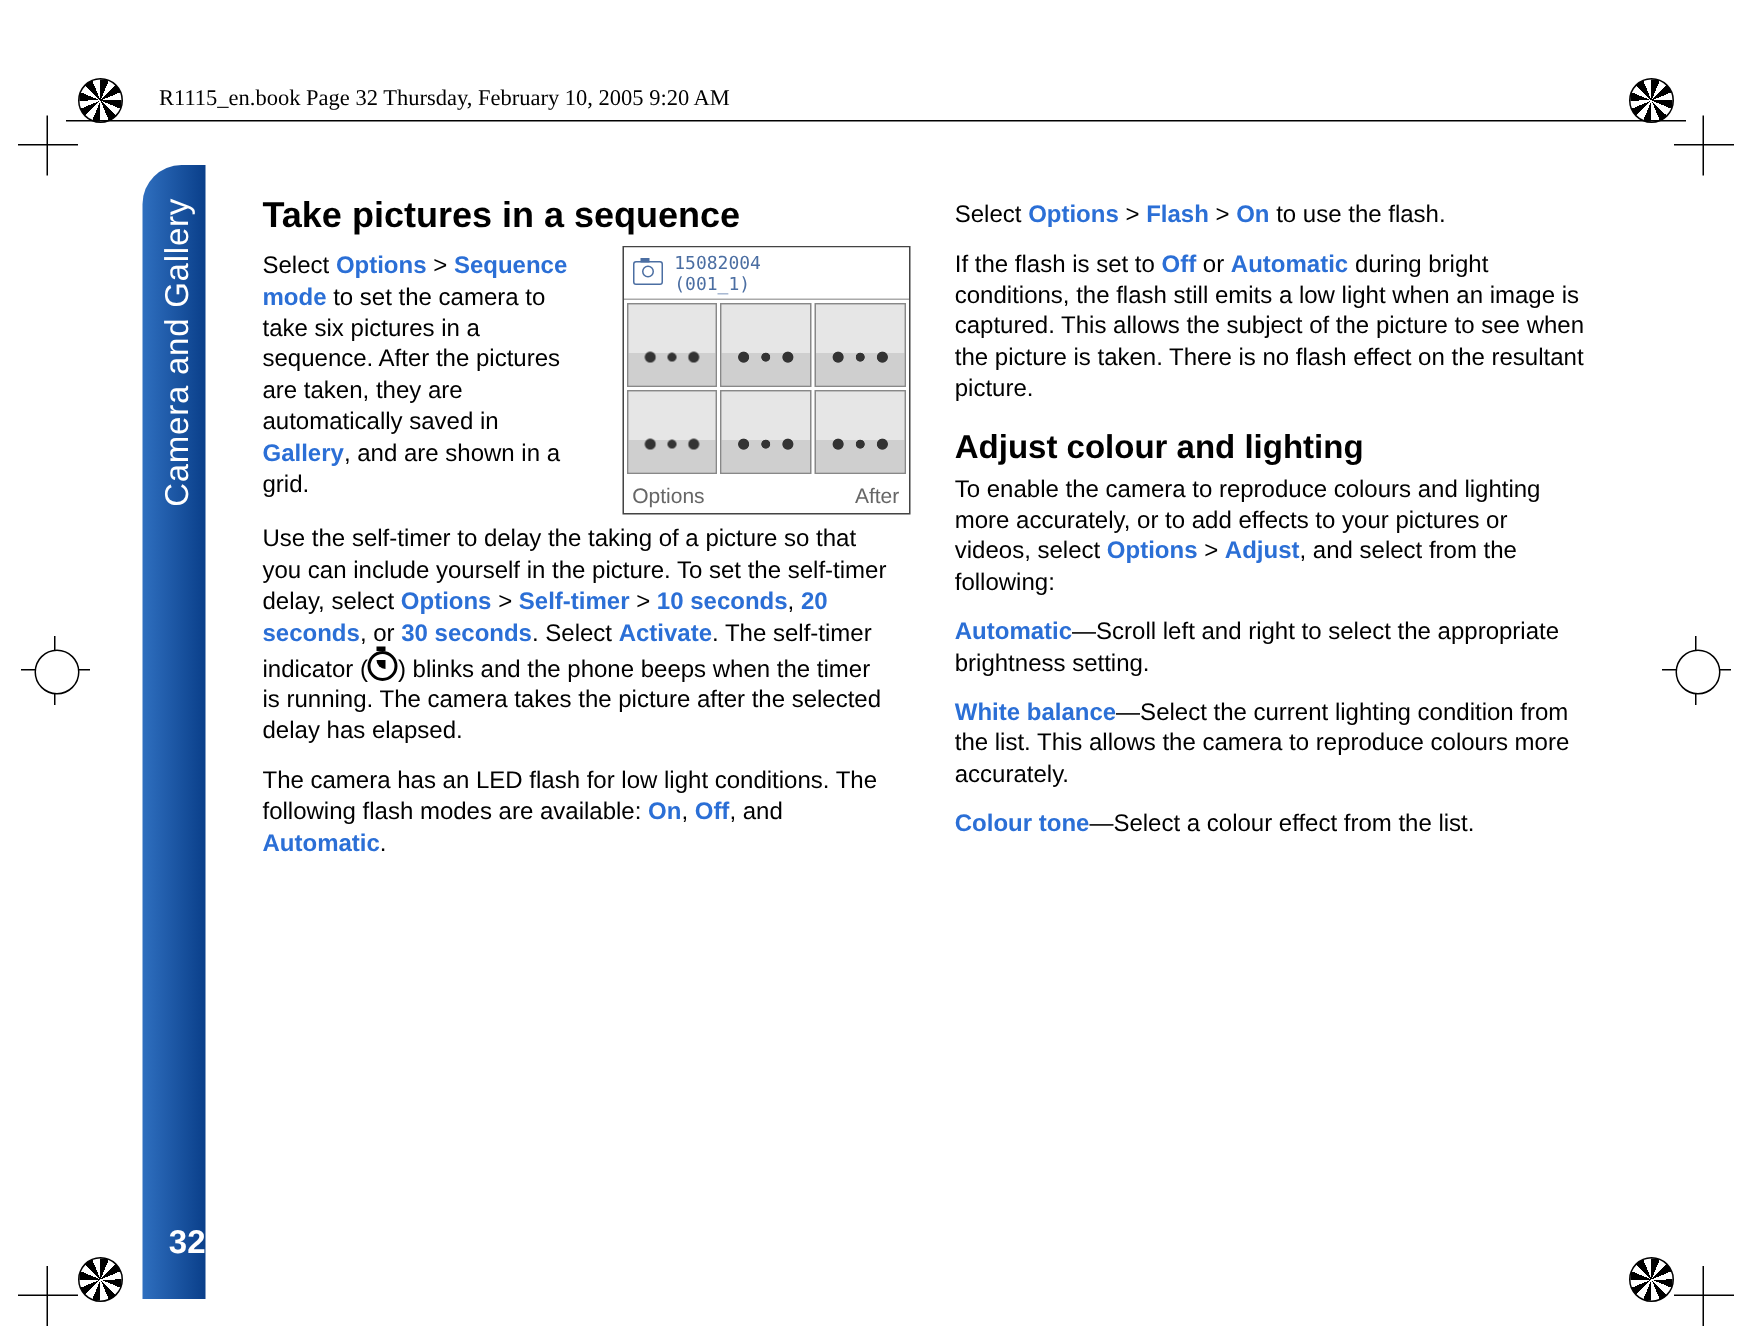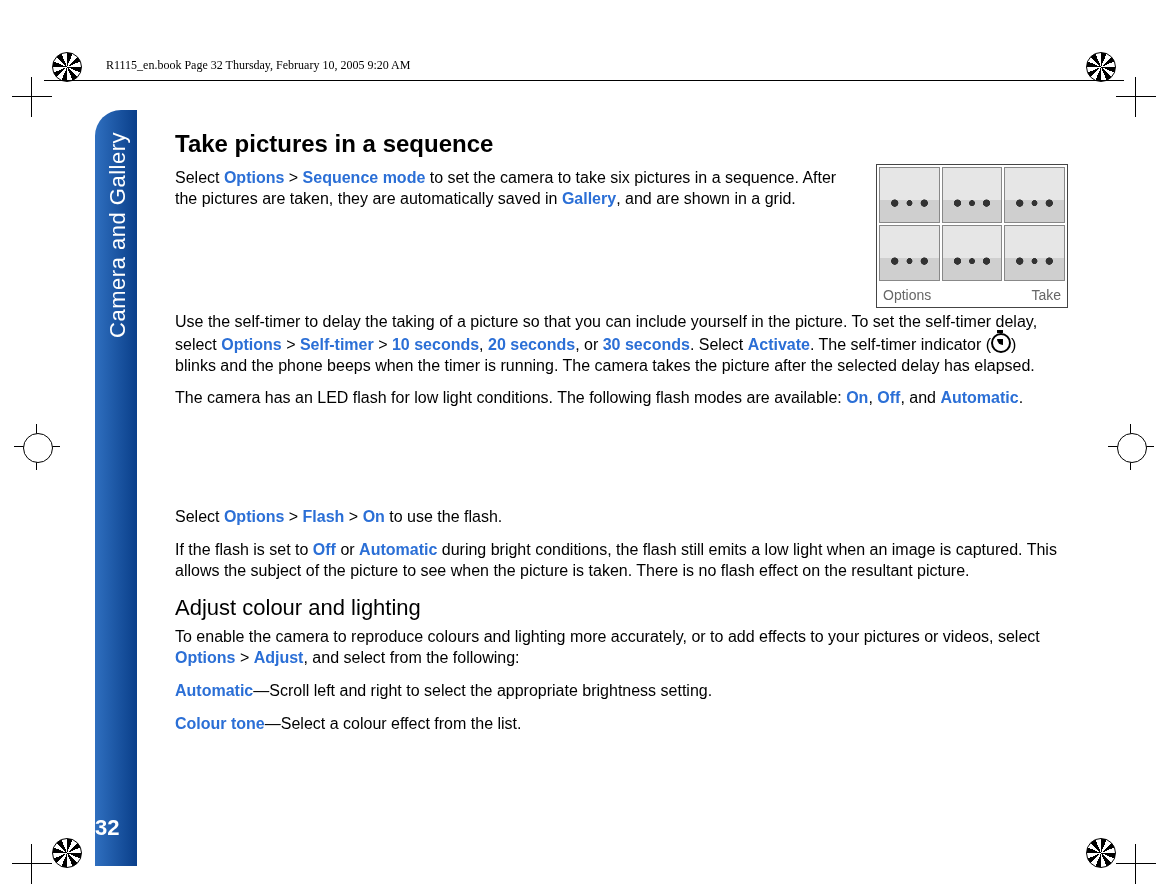--- a/index.html
+++ b/index.html
@@ -58,21 +58,21 @@
     background: repeating-conic-gradient(#000 0 22.5deg, #fff 22.5deg 45deg);
   }
   .reg-wheel.top-left  { top: 52px; left: 52px; }
   .reg-wheel.top-right { top: 52px; right: 52px; }
   .reg-wheel.bot-left  { bottom: 28px; left: 52px; }
   .reg-wheel.bot-right { bottom: 28px; right: 52px; }
 
   .header-line {
     position: absolute;
     font-family: "Times New Roman", Times, serif;
-    font-size: 12px;
+    font-size: 15px;
     top: 58px;
     left: 106px;
     text-align: center;
   }
   .header-rule {
     position: absolute;
     top: 80px;
     left: 44px;
     right: 44px;
     height: 0;
@@ -102,49 +102,48 @@
     position: absolute;
     top: 22px;
     left: 10px;
     letter-spacing: 0.5px;
     white-space: nowrap;
   }
   .page-num-box {
     position: absolute;
     bottom: 25px;
     left:0; right:0;
-    text-align:left;
+    text-align:right;
     font-size: 22px;
     font-weight: bold;
     color:#fff;
   }
 
   
   .page {
     position: absolute;
     left: 175px;
     right: 100px;
     top: 130px;
     bottom: 50px;
     display: flex;
     gap: 30px;
-    flex-direction: column;
   }
   .col {
     flex: 1 1 0;
     min-width: 0;
   }
   h1 {
     font-size: 24px;
     font-weight: bold;
     margin: 0 0 6px 0;
   }
   h2 {
     font-size: 22px;
-    font-weight: normal;
+    font-weight: bold;
     margin: 14px 0 6px 0;
   }
   p {
     margin: 4px 11px 12px 0;
     line-height: 1.3;
   }
   .kw { color: #2b6fd6; font-weight: bold; }
 
   .seq-wrap {
     display:flex;
@@ -254,31 +253,38 @@
   <div class="col">
 
     <h1>Take pictures in a sequence</h1>
 
     <div class="seq-wrap">
       <p class="seq-text">
         <span>Select </span><span class="kw">Options</span><span> &gt; </span><span class="kw">Sequence mode</span><span> to set the camera to take six pictures in a sequence. After the pictures are taken, they are automatically saved in </span><span class="kw">Gallery</span><span>, and are shown in a grid.</span>
       </p>
 
       <div class="phone-shot">
+        <div class="phone-top">
+          <span class="cam-ico"></span>
+          <span>
+            <span>15082004</span><br>
+            <span>(001_1)</span>
+          </span>
+        </div>
         <div class="grid6">
           <div class="thumb"></div>
           <div class="thumb"></div>
           <div class="thumb"></div>
           <div class="thumb"></div>
           <div class="thumb"></div>
           <div class="thumb"></div>
         </div>
         <div class="phone-bottom">
           <span>Options</span>
-          <span>Take</span>
+          <span>After</span>
         </div>
       </div>
     </div>
 
     <p>
       <span>Use the self-timer to delay the taking of a picture so that you can include yourself in the picture. To set the self-timer delay, select </span><span class="kw">Options</span><span> &gt; </span><span class="kw">Self-timer</span><span> &gt; </span><span class="kw">10 seconds</span><span>, </span><span class="kw">20 seconds</span><span>, or </span><span class="kw">30 seconds</span><span>. Select </span><span class="kw">Activate</span><span>. The self-timer indicator (</span><span class="timer-icon"></span><span>) blinks and the phone beeps when the timer is running. The camera takes the picture after the selected delay has elapsed.</span>
     </p>
 
     <p>
       <span>The camera has an LED flash for low light conditions. The following flash modes are available: </span><span class="kw">On</span><span>, </span><span class="kw">Off</span><span>, and </span><span class="kw">Automatic</span><span>.</span>
@@ -294,16 +300,19 @@
     </p>
 
     <h2>Adjust colour and lighting</h2>
     <p>
       <span>To enable the camera to reproduce colours and lighting more accurately, or to add effects to your pictures or videos, select </span><span class="kw">Options</span><span> &gt; </span><span class="kw">Adjust</span><span>, and select from the following:</span>
     </p>
     <p>
       <span class="kw">Automatic</span><span>—Scroll left and right to select the appropriate brightness setting.</span>
     </p>
     <p>
+      <span class="kw">White balance</span><span>—Select the current lighting condition from the list. This allows the camera to reproduce colours more accurately.</span>
+    </p>
+    <p>
       <span class="kw">Colour tone</span><span>—Select a colour effect from the list.</span>
     </p>
   </div>
 </div>
 
 </body></html>

